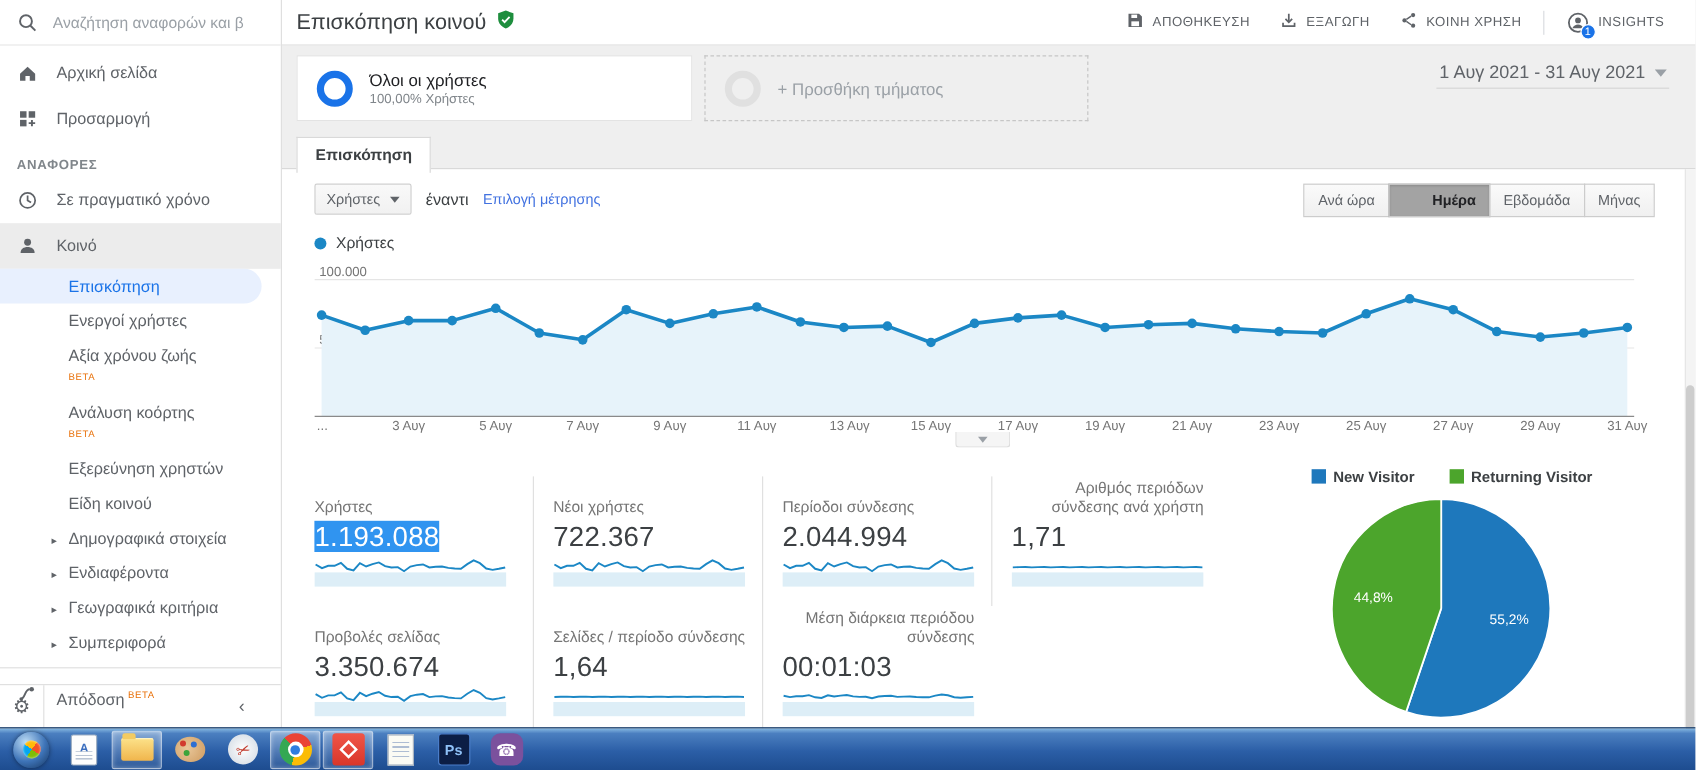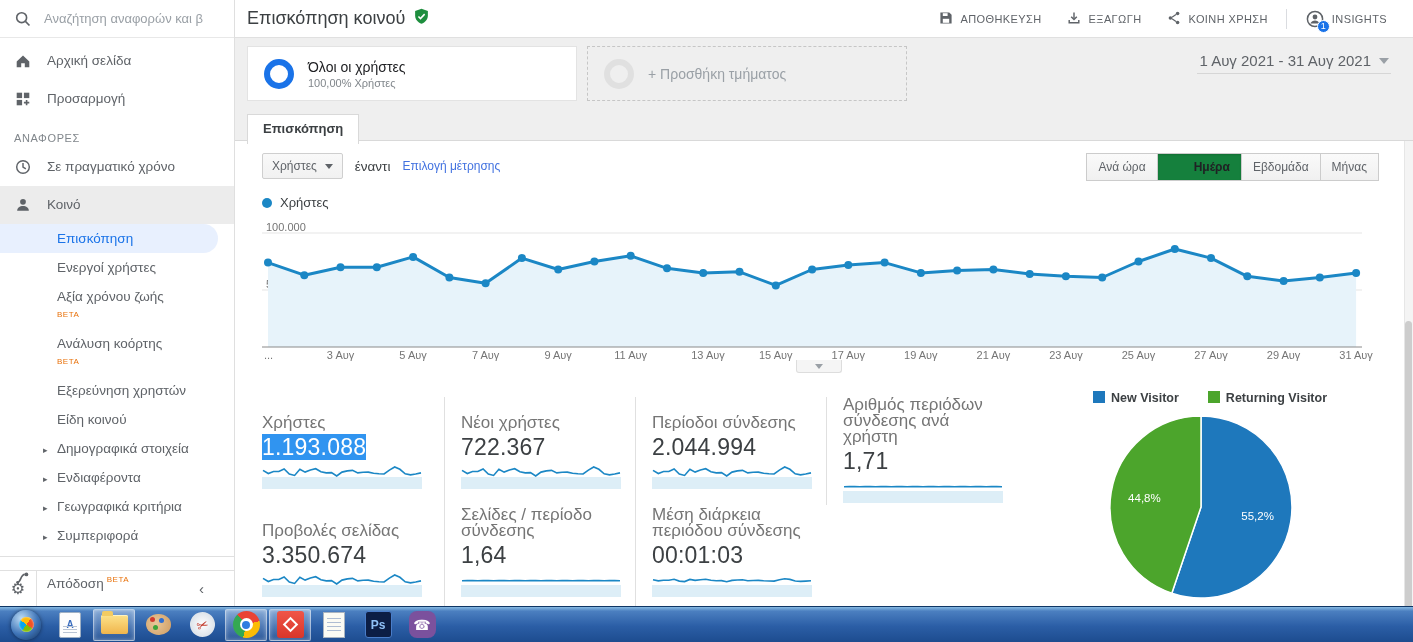--- a/index.html
+++ b/index.html
@@ -8,21 +8,21 @@
   #app { position:relative; width:1413px; height:642px; }
 
   
   .sidebar { position:absolute; left:0; top:0; width:235px; height:606px; background:#fff; border-right:1px solid #dfdfdf; z-index:5; }
   .search-row { height:38px; display:flex; align-items:center; gap:12px; padding:0 14px; border-bottom:1px solid #e8e8e8; }
   .search-row input { border:none; outline:none; flex:1; font-size:13px; color:#5f6368; font-family:inherit; background:transparent; }
   .search-row input::placeholder { color:#9aa0a6; }
   .nav { padding-top:4px; }
   .nav-row { display:flex; gap:15px; padding:10px 14px; align-items:flex-start; font-size:13.5px; color:#5f6368; cursor:pointer; line-height:17px; }
   .nav-row .ico, .search-row .ico { width:18px; height:18px; flex:none; display:flex; align-items:center; justify-content:center; }
-  .section-label { padding:14px 14px 4px; font-size:11px; color:#80868b; letter-spacing:.6px; }
+  .section-label { padding:14px 14px 4px; font-size:11px; color:#80868b; letter-spacing:.6px;font-weight:bold; }
   .nav-row.sel-gray { background:#ececec; }
   .sub-item { padding:6px 14px 6px 57px; font-size:13.5px; color:#5f6368; position:relative; cursor:pointer; line-height:17px; }
   .sub-item.sel-blue { background:#e8f0fe; color:#1a73e8; border-radius:0 16px 16px 0; margin-right:16px; }
   .sub-item .expander { position:absolute; left:43px; top:8px; font-size:9px; color:#5f6368; }
   .beta-tag { display:block; font-size:8px; color:#e8710a; letter-spacing:.5px; margin-top:1px; }
   .attribution-row { border-top:1px solid #e0e0e0; margin-top:6px; padding:12px 14px; display:flex; gap:15px; font-size:13.5px; color:#5f6368; align-items:flex-end; cursor:pointer; }
   .beta-sup { font-size:8px; color:#e8710a; vertical-align:super; margin-left:3px; letter-spacing:.5px; }
   .sidebar-footer { position:absolute; left:0; bottom:0; width:100%; height:36px; border-top:1px solid #e0e0e0; display:flex; align-items:center; }
   .footer-rail { width:37px; height:100%; border-right:1px solid #e0e0e0; display:flex; align-items:center; justify-content:center; font-size:16px; color:#5f6368; cursor:pointer; }
   .collapse-btn { margin-left:auto; margin-right:30px; color:#5f6368; font-size:15px; cursor:pointer; }
@@ -49,36 +49,36 @@
 
   .tab { position:absolute; left:12px; top:76px; background:#fff; border:1px solid #d9d9d9; border-bottom:none; padding:6px 15px 8px; font-size:13px; color:#3c4043; font-weight:bold; z-index:2; cursor:pointer; }
   .panel { position:absolute; left:0; right:0; top:102px; bottom:0; background:#fff; border-top:1px solid #d9d9d9; }
 
   .selector-row { position:absolute; left:27px; top:12px; display:flex; align-items:center; gap:12px; }
   .metric-dropdown { display:flex; align-items:center; gap:8px; border:1px solid #cfcfcf; background:linear-gradient(#f9f9f9,#f1f1f1); padding:5px 9px; font-size:12px; color:#5f6368; border-radius:2px; cursor:pointer; }
   .vs-label { font-size:13.5px; color:#3c4043; }
   .metric-link { font-size:12px; color:#4272e0; cursor:pointer; }
   .granularity { position:absolute; right:34px; top:12px; display:flex; }
   .gran-btn { border:1px solid #ccc; background:linear-gradient(#fafafa,#f0f0f0); font-size:12px; color:#5f6368; padding:6px 11px; margin-left:-1px; cursor:pointer; }
-  .gran-btn.selected { background:#15803d; color:#202124; font-weight:bold; box-shadow:inset 0 1px 2px rgba(0,0,0,.15);padding-left:36px; }
+  .gran-btn.selected { background:#a3a3a3; color:#202124; font-weight:bold; box-shadow:inset 0 1px 2px rgba(0,0,0,.15);padding-left:36px; }
   .legend-row { position:absolute; left:27px; top:54px; display:flex; align-items:center; gap:8px; font-size:13px; color:#3c4043; }
   .legend-dot { width:10px; height:10px; border-radius:50%; background:#1b87c5; }
 
   .chart-svg { position:absolute; left:27px; top:78px; }
   .ytick { position:absolute; font-size:11px; color:#757575; left:31px; }
   .xticks { position:absolute; left:27px; top:208px; width:1100px; height:14px; font-size:11px; color:#757575; }
   .xticks span { position:absolute; transform:translateX(-50%); white-space:nowrap; }
   .xticks span.first { transform:none; }
   .chart-collapse { position:absolute; left:561px; top:219px; width:46px; height:13px; background:#f5f5f5; border:1px solid #ddd; border-top:none; border-radius:0 0 3px 3px; display:flex; align-items:center; justify-content:center; cursor:pointer; }
   .chart-collapse .caret-down { border-left-width:4px; border-right-width:4px; border-top-width:5px; }
 
   .metrics-grid { position:absolute; left:27px; top:256px; width:755px; display:grid; grid-template-columns:repeat(4,1fr); grid-auto-rows:108px; }
   .metric-card { padding-right:14px; }
   .metric-card.bordered { border-left:1px solid #e0e0e0; padding-left:16px; }
-  .m-label { min-height:34px; display:flex; align-items:flex-end; font-size:17px; color:#757575; line-height:16px; }
+  .m-label { min-height:34px; display:flex; align-items:flex-end; font-size:13px; color:#757575; line-height:16px;text-align:right; }
   .m-value { font-size:23px; color:#3c4043; margin-top:3px; letter-spacing:.2px; }
   .m-value .hl { background:#3094f0; color:#fff; }
   .m-spark { margin-top:2px; display:block; }
 
   .pie-legend { position:absolute; left:858px; top:250px; display:flex; gap:29px; font-size:12.5px; color:#3c4043; font-weight:bold; align-items:center; }
   .pie-legend .sq { width:12px; height:12px; display:inline-block; margin-right:6px; vertical-align:-1px; }
   .pie-svg { position:absolute; left:873px; top:273px; }
 
   .v-scrollbar { position:absolute; right:0; top:0; bottom:0; width:9px; background:#f4f4f4; border-left:1px solid #e6e6e6; }
   .v-thumb { position:absolute; right:1px; width:7px; top:180px; height:360px; background:#cdcdcd; border-radius:4px; }

